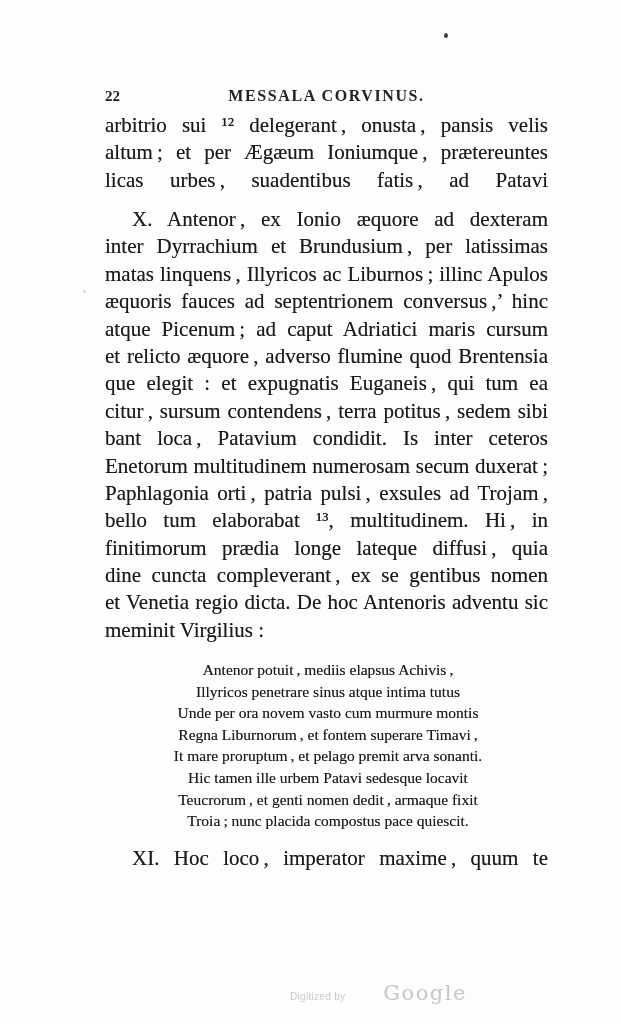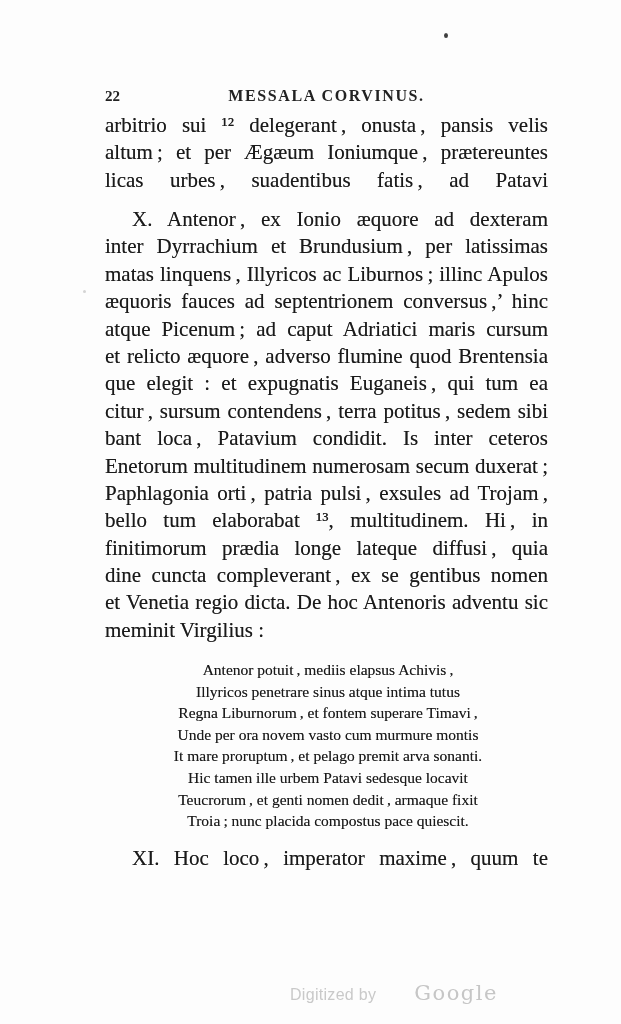--- a/index.html
+++ b/index.html
@@ -76,21 +76,21 @@
     position: absolute;
     left: 290px;
     top: 981px;
     display: flex;
     align-items: baseline;
     gap: 6px;
     text-shadow: none;
   }
   .wm-pre {
     font-family: "Liberation Sans", sans-serif;
-    font-size: 16px;
+    font-size: 10px;
     color: #c9c9c9;
     letter-spacing: 0.3px;
   }
   .wm-brand {
     font-family: "DejaVu Serif", serif;
     font-size: 21px;
     color: #c6c6c6;
     letter-spacing: 1.5px;
     margin-left: 32px;
   }
@@ -133,22 +133,22 @@
       <div class="line">bello tum elaborabat ¹³, multitudinem. Hi , in proxima</div>
       <div class="line">finitimorum prædia longe lateque diffusi , quia multitu-</div>
       <div class="line">dine cuncta compleverant , ex se gentibus nomen dedere ,</div>
       <div class="line">et Venetia regio dicta. De hoc Antenoris adventu sic</div>
       <div class="line">meminit Virgilius :</div>
     </div>
 
   <div class="verse">
       <div class="line">Antenor potuit , mediis elapsus Achivis ,</div>
       <div class="line">Illyricos penetrare sinus atque intima tutus</div>
+      <div class="line">Unde per ora novem vasto cum murmure montis</div>
       <div class="line">Regna Liburnorum , et fontem superare Timavi ,</div>
-      <div class="line">Unde per ora novem vasto cum murmure montis</div>
       <div class="line">It mare proruptum , et pelago premit arva sonanti.</div>
       <div class="line">Hic tamen ille urbem Patavi sedesque locavit</div>
       <div class="line">Teucrorum , et genti nomen dedit , armaque fixit</div>
       <div class="line">Troia ; nunc placida compostus pace quiescit.</div>
     </div>
 
   <div id="para-xi" class="para indent-first">
       <div class="line">XI. Hoc loco , imperator maxime , quum te persæpe</div>
     </div>
 

